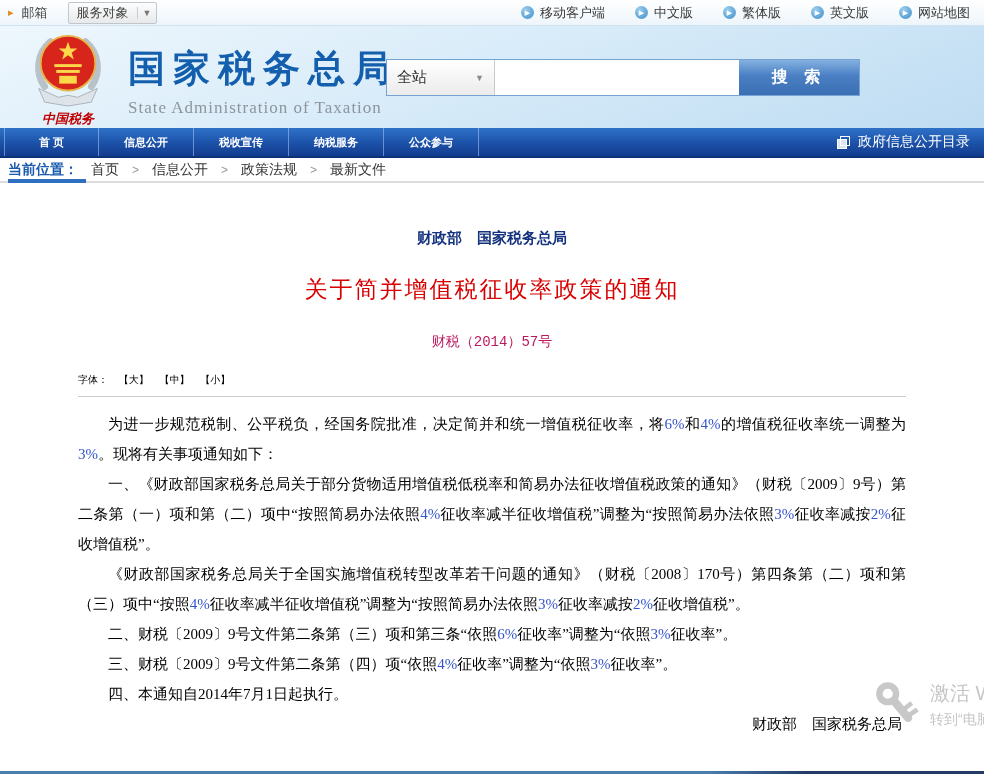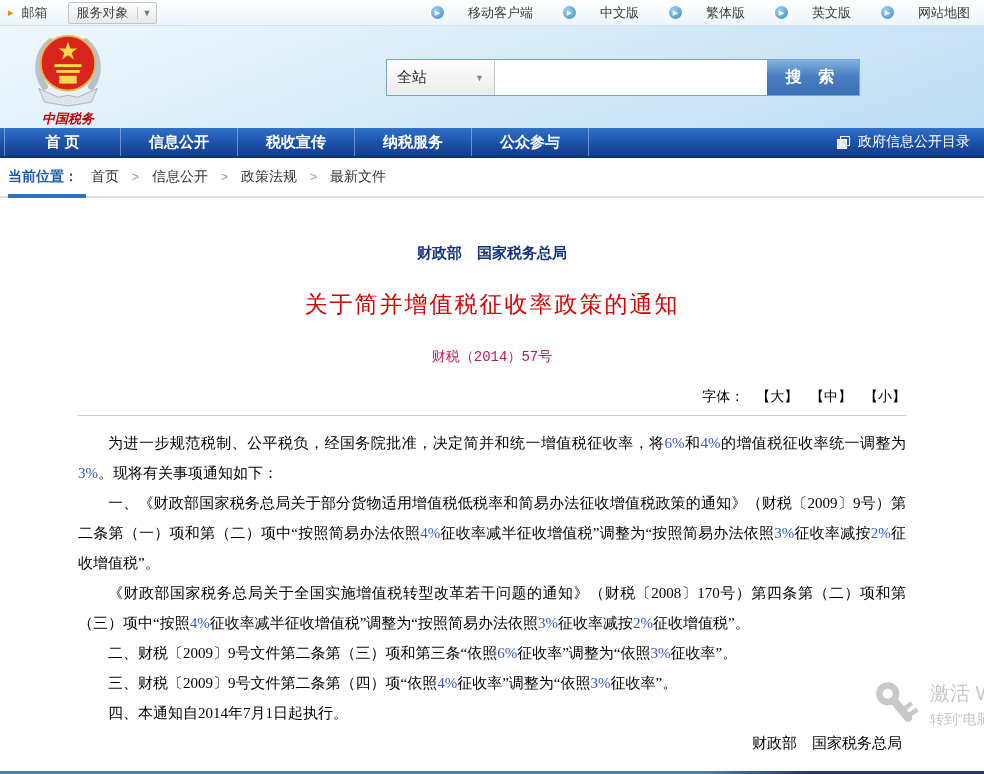--- a/index.html
+++ b/index.html
@@ -12,21 +12,21 @@
             background: linear-gradient(#ffffff, #edf5fb); border-bottom: 1px solid #cfe2f0;
             font-size: 13px; color: #444; }
   .topbar-left { display: flex; align-items: center; gap: 8px; }
   .mail-bullet { color: #e08a1e; font-size: 11px; }
   .mail-link { cursor: pointer; }
   .svc-btn { display: flex; align-items: center; margin-left: 12px; border: 1px solid #bfc6cc;
              background: linear-gradient(#fdfdfd, #e7e9ea); border-radius: 2px; cursor: pointer; }
   .svc-btn .svc-label { padding: 1px 8px; }
   .svc-btn .svc-caret { padding: 1px 5px; border-left: 1px solid #c4cbd1; color: #777; font-size: 9px; }
   .topbar-right { margin-left: auto; display: flex; align-items: center; gap: 30px; }
-  .top-link { display: flex; align-items: center; gap: 24px; cursor: pointer; color: #3a3a3a; }
+  .top-link { display: flex; align-items: center; gap: 6px; cursor: pointer; color: #3a3a3a; }
   .play-dot { width: 13px; height: 13px; border-radius: 50%; flex: 0 0 13px;
               background: radial-gradient(circle at 35% 30%, #9bcdee, #3d8ec9);
               color: #fff; font-size: 7px; line-height: 13px; text-align: center; }
 
   
   .header { position: relative; height: 102px;
             background: linear-gradient(160deg, #eef7fd 0%, #d9ecf9 45%, #bedcf2 100%); }
   .brand { position: absolute; left: 28px; top: 2px; display: flex; align-items: flex-start; cursor: pointer; }
   .emblem { width: 80px; text-align: center; }
   .emblem-caption { color: #c00000; font-weight: bold; font-style: italic; font-size: 13px; margin-top: -4px; }
@@ -34,54 +34,54 @@
   .site-name { color: #135fae; font-size: 37px; font-weight: bold; letter-spacing: 8px; }
   .site-name-en { color: #8d959c; font-size: 17px; font-family: "Liberation Serif", serif; margin-top: 4px; letter-spacing: 1px; }
 
   .search-box { position: absolute; left: 386px; top: 33px; width: 474px; height: 37px;
                 display: flex; border: 1px solid #74a3d4; background: #fff; }
   .search-scope { width: 108px; display: flex; align-items: center; justify-content: space-between;
                   padding: 0 10px; background: linear-gradient(#ffffff, #ebebeb);
                   border-right: 1px solid #c9c9c9; font-size: 15px; color: #333; cursor: pointer; }
   .search-scope .caret { color: #8a8a8a; font-size: 9px; }
   .search-input { flex: 1; border: none; outline: none; font-size: 15px; padding: 0 8px; }
-  .search-btn { width: 92px; border: none; cursor: pointer; color: #fff; font-size: 16px; font-weight: bold;
+  .search-btn { width: 120px; border: none; cursor: pointer; color: #fff; font-size: 16px; font-weight: bold;
                 letter-spacing: 6px; padding-left: 0;
                 background: linear-gradient(#83b1e0, #4a7fc4 45%, #3a6fb4); }
 
   
   .nav { height: 30px; display: flex; align-items: stretch;
          background: linear-gradient(#2f71c8, #1c51a8 55%, #123c8e);
          border-bottom: 2px solid #0c3278; }
-  .nav-item { width: 117px; display: flex; align-items: center; justify-content: center;
-              color: #fff; font-size: 15px; font-weight: bold; cursor: pointer;
+  .nav-item { width: 95px; display: flex; align-items: center; justify-content: center;
+              color: #fff; font-size: 11px; font-weight: bold; cursor: pointer;
               border-right: 1px solid rgba(170, 200, 240, .55); }
   .nav-item:first-child { border-left: 1px solid rgba(170, 200, 240, .55); margin-left: 4px; }
   .nav-right { margin-left: auto; display: flex; align-items: center; gap: 7px; padding-right: 14px;
                color: #fff; font-size: 14px; cursor: pointer; }
   .pages-icon { position: relative; width: 14px; height: 13px; }
   .pages-icon .pg { position: absolute; width: 10px; height: 10px; border: 1px solid #fff; background: transparent; }
   .pages-icon .pg1 { left: 0; top: 3px; background: rgba(255,255,255,.85); }
   .pages-icon .pg2 { left: 3px; top: 0; }
 
   
-  .crumbbar { position: relative; height: 40px; display: flex; align-items: center; padding-left: 8px;
+  .crumbbar { position: relative; height: 25px; display: flex; align-items: center; padding-left: 8px;
               background: #fff; font-size: 14px; border-bottom: 2px solid #dcdcdc; }
   .crumb-label { color: #1a5bb0; font-weight: bold; }
   .crumb-link { color: #333; margin: 0 13px; cursor: pointer; }
   .crumb-sep { color: #999; font-size: 12px; }
   .crumb-accent { position: absolute; left: 8px; bottom: -2px; width: 78px; height: 4px; background: #2e6fc0; }
 
   
   .doc { padding: 0 78px; }
   .doc-issuer { margin-top: 46px; text-align: center; color: #15337e; font-weight: bold; font-size: 15px; }
   .doc-title { margin-top: 26px; text-align: center; color: var(--title-red, #d80000); font-size: 23px; font-weight: normal; letter-spacing: 2px; }
   .doc-num { margin-top: 28px; text-align: center; font-size: 14px; color: #be185d; font-family: Liberation Mono, monospace; }
   .font-row { margin-top: 22px; padding-bottom: 9px; border-bottom: 1px solid #ccc;
-              text-align: right; font-size: 14px; color: #000; }
+              text-align: left; font-size: 10px; color: #000; }
   .font-row .fbtn { cursor: pointer; margin-left: 8px; }
   .doc-body { margin-top: 12px; font-size: 15px; line-height: 30px; color: #000;
               font-family: "Liberation Serif", serif; text-align: justify; }
   .doc-p { text-indent: 2em; }
   .hl { color: var(--highlight-blue, #3355cc); }
   .sig-line { text-align: right; padding-right: 4px; }
 
   
   .watermark { position: absolute; left: 872px; top: 680px; display: flex; align-items: flex-start;
                gap: 8px; color: #c6c6c6; white-space: nowrap; }
@@ -136,20 +136,24 @@
           <path d="M64,60 C74,46 72,26 58,14" stroke="#b9c2c9" stroke-width="7" fill="none" stroke-linecap="round"></path>
           <path d="M10,62 L30,71 L40,69 L50,71 L70,62 L64,76 L40,80 L16,76 Z" fill="#dde3e8" stroke="#a9b3bb" stroke-width="1"></path>
           <circle cx="40" cy="36" r="28" fill="#d8251c" stroke="#e8b24a" stroke-width="2"></circle>
           <path d="M40,14 L42.4,21 L49.5,21 L43.8,25.3 L46,32.3 L40,28 L34,32.3 L36.2,25.3 L30.5,21 L37.6,21 Z" fill="#ffd84a"></path>
           <rect x="26" y="37" width="28" height="3" fill="#fbd84a"></rect>
           <rect x="28" y="43" width="24" height="3" fill="#fbd84a"></rect>
           <rect x="31" y="49" width="18" height="8" fill="#fbd84a"></rect>
         </svg>
         <div class="emblem-caption">中国税务</div>
       </div>
+      <div class="brand-text">
+        <div class="site-name">国家税务总局</div>
+        <div class="site-name-en">State Administration of Taxation</div>
+      </div>
     </div>
 
     <div class="search-box">
       <div class="search-scope">
         <span>全站</span>
         <span class="caret">▼</span>
       </div>
       <input class="search-input" value="" style="">
       <button class="search-btn">搜 索</button>
     </div>

